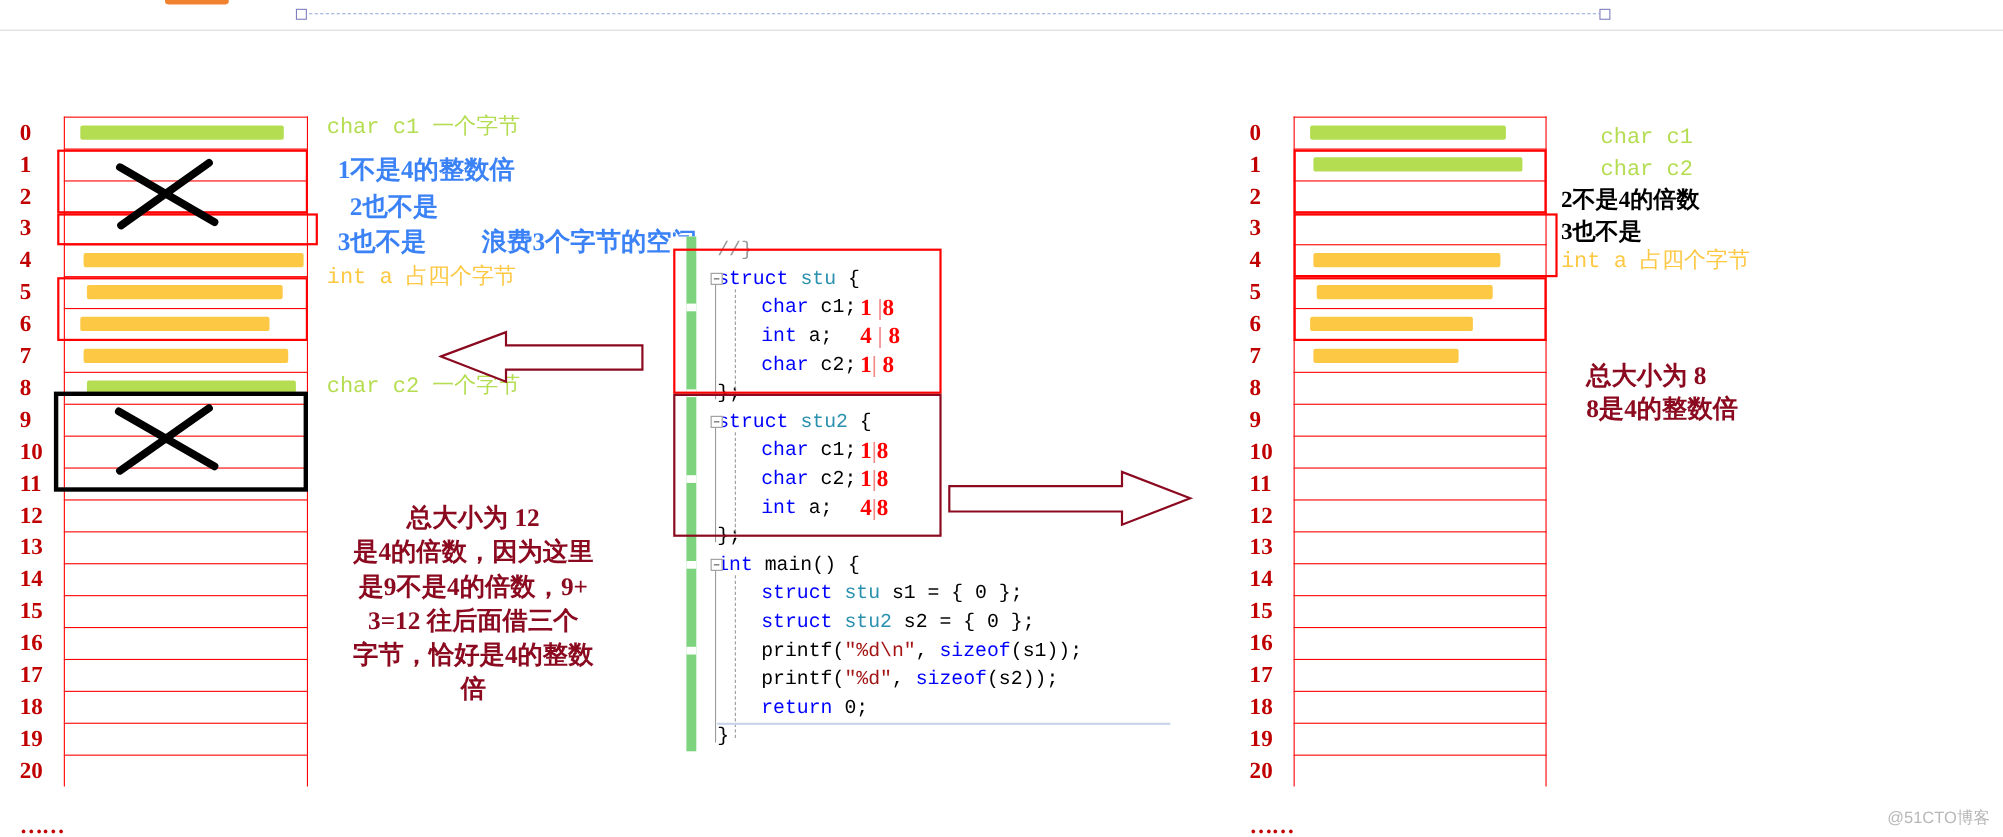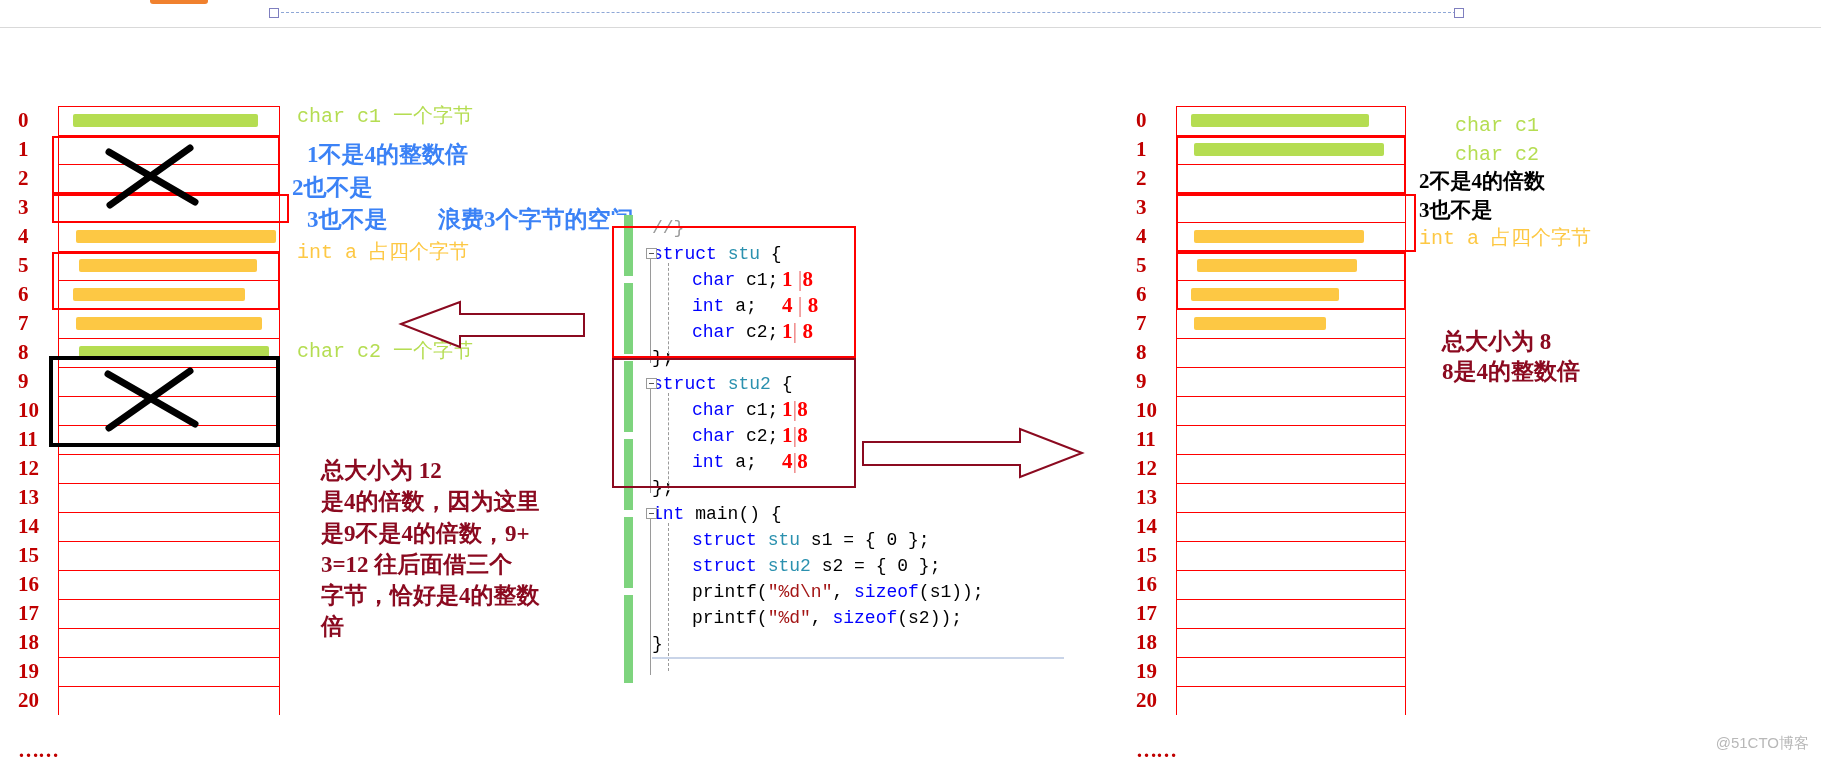--- a/index.html
+++ b/index.html
@@ -101,20 +101,21 @@
   .outline-box.black { border: 4px solid #000000; }
 
   
   .xmark { position: absolute; pointer-events: none; }
 
   
   .ann {
     position: absolute;
     white-space: pre;
     line-height: 1.32;
+    text-align: center;
   }
   .ann.mono-green {
     font-family: "Liberation Mono", monospace;
     color: #b5dd52;
     font-size: 20px;
   }
   .ann.mono-yellow {
     font-family: "Liberation Mono", monospace;
     color: #fdc844;
     font-size: 20px;
@@ -367,21 +368,21 @@
 
 <svg class="xmark" style="left:95px; top:140px;" width="130" height="85">
   <path d="M 15 65 L 95 8 M 14 12 L 100 62" stroke="#000" stroke-width="7" fill="none" stroke-linecap="round"></path>
 </svg>
 <svg class="xmark" style="left:95px; top:362px;" width="130" height="85">
   <path d="M 14 66 L 95 9 M 13 12 L 100 62" stroke="#000" stroke-width="7" fill="none" stroke-linecap="round"></path>
 </svg>
 
 <div class="ann mono-green" style="left:297px; top:104px;">char c1 一个字节</div>
 <div class="ann red-bold" style="left:307px; top:140px;">1不是4的整数倍</div>
-<div class="ann red-bold" style="left:292px; top:173px;">2也不是</div>
+<div class="ann red-bold" style="left:318px; top:173px;">2也不是</div>
 <div class="ann red-bold" style="left:307px; top:205px;">3也不是</div>
 <div class="ann red-bold" style="left:438px; top:205px;">浪费3个字节的空间</div>
 <div class="ann mono-yellow" style="left:297px; top:240px;">int a 占四个字节</div>
 <div class="ann mono-green" style="left:297px; top:339px;">char c2 一个字节</div>
 <div class="ann dark-red" style="left:321px; top:455px; line-height:1.36;">总大小为 12
 是4的倍数，因为这里
 是9不是4的倍数，9+
 3=12 往后面借三个
 字节，恰好是4的整数
 倍</div>
@@ -403,20 +404,21 @@
     <div class="code-line" style="padding-left: 82px;"><span class="kw">char</span><span class="plain"> c1;</span></div>
     <div class="code-line" style="padding-left: 82px;"><span class="kw">char</span><span class="plain"> c2;</span></div>
     <div class="code-line" style="padding-left: 82px;"><span class="kw">int</span><span class="plain"> a;</span></div>
     <div class="code-line" style="padding-left: 42px;"><span class="plain">};</span></div>
     <div class="code-line" style="padding-left: 42px;"><span class="kw">int</span><span class="plain"> main() {</span></div>
     <div class="fold-box" style="left: 36px; top: 293px;"></div>
     <div class="code-line" style="padding-left: 82px;"><span class="kw">struct </span><span class="typ">stu</span><span class="plain"> s1 = { 0 };</span></div>
     <div class="code-line" style="padding-left: 82px;"><span class="kw">struct </span><span class="typ">stu2</span><span class="plain"> s2 = { 0 };</span></div>
     <div class="code-line" style="padding-left: 82px;"><span class="plain">printf(</span><span class="str">"%d\n"</span><span class="plain">, </span><span class="kw">sizeof</span><span class="plain">(s1));</span></div>
     <div class="code-line" style="padding-left: 82px;"><span class="plain">printf(</span><span class="str">"%d"</span><span class="plain">, </span><span class="kw">sizeof</span><span class="plain">(s2));</span></div>
+    <div class="code-line" style="padding-left: 82px;"><span class="kw">return</span><span class="plain"> 0;</span></div>
     <div class="code-line" style="padding-left: 42px;"><span class="plain">}</span></div>
     <div class="gutter-green" style="top: 0px; height: 468px;"></div>
     <div class="gutter-tick" style="top: 61px;"></div>
     <div class="gutter-tick" style="top: 139px;"></div>
     <div class="gutter-tick" style="top: 217px;"></div>
     <div class="gutter-tick" style="top: 295px;"></div>
     <div class="gutter-tick" style="top: 373px;"></div>
     <div class="fold-line" style="top: 44px; height: 104px;"></div>
     <div class="fold-dash" style="top: 48px; height: 96px;"></div>
     <div class="fold-line" style="top: 174px; height: 104px;"></div>

